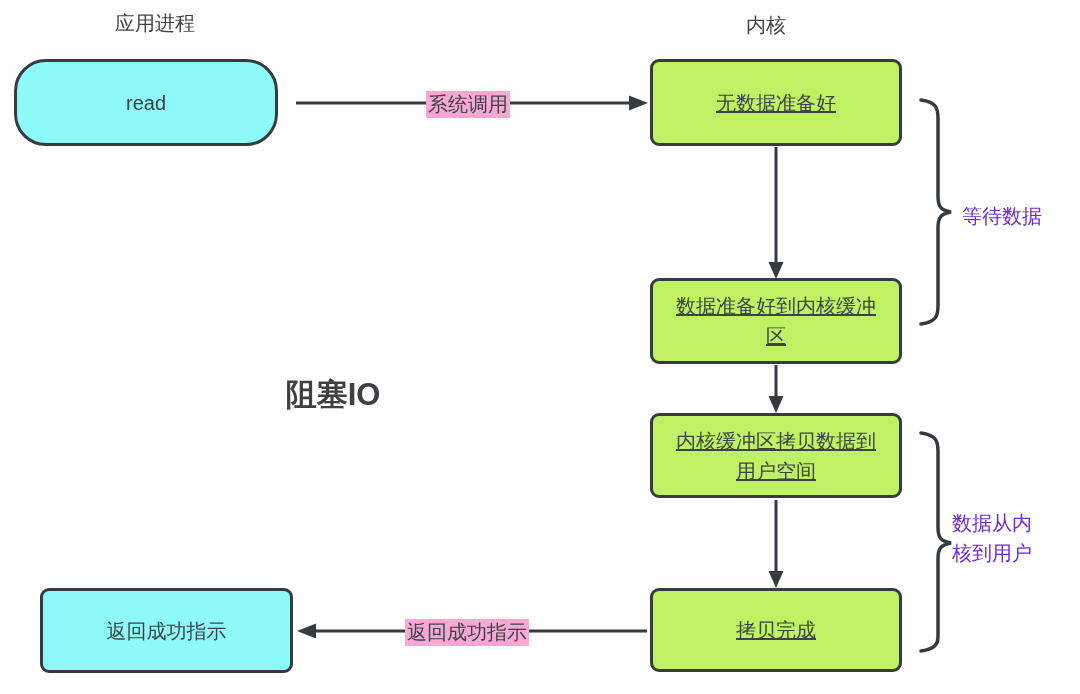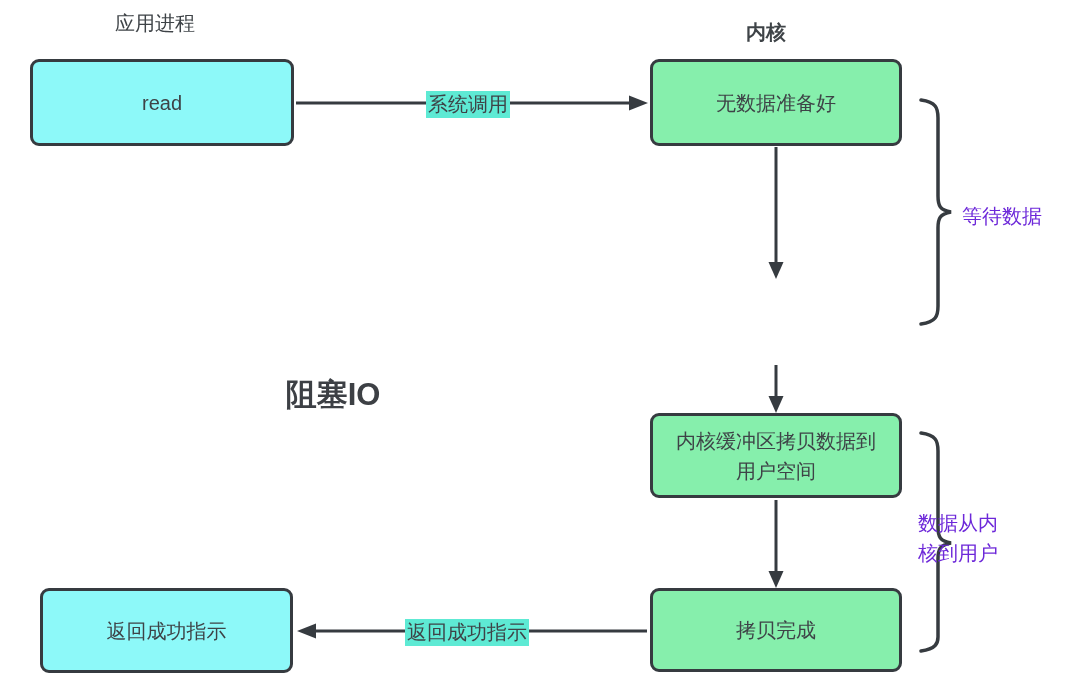--- a/index.html
+++ b/index.html
@@ -30,72 +30,72 @@
     align-items: center;
     justify-content: center;
     text-align: center;
     font-size: 20px;
     line-height: 30px;
     color: #3e4347;
     box-sizing: border-box;
     padding: 0 22px;
   }
   .cyan { background: #8df9f9; }
-  .green { background: #86efac; }
+  .green { background: #bef264; text-decoration: underline; }
 
-  .node-read         { left: 30px;  top: 59px;  width: 264px; height: 87px; }
+  .node-read         { left: 14px;  top: 59px;  width: 264px; height: 87px; border-radius: 32px; }
   .node-nodata       { left: 650px; top: 59px;  width: 252px; height: 87px; }
   .node-dataready    { left: 650px; top: 278px; width: 252px; height: 86px; }
   .node-copytouser   { left: 650px; top: 413px; width: 252px; height: 85px; }
   .node-copydone     { left: 650px; top: 588px; width: 252px; height: 84px; }
   .node-processdata  { left: 40px;  top: 588px; width: 253px; height: 85px; }
 
   .col-label {
     position: absolute;
     z-index: 3;
     font-size: 20px;
     color: #3e4347;
     white-space: nowrap;
   }
   .label-app    { left: 115px; top: 10px; }
-  .label-kernel { left: 746px; top: 12px; font-weight: 700; margin-top: 7px; }
+  .label-kernel { left: 746px; top: 12px; font-weight: 400; }
 
   .diagram-title {
     position: absolute;
     z-index: 3;
     left: 267px;
     top: 374px;
     width: 132px;
     text-align: center;
     font-size: 31px;
     font-weight: 700;
     color: #3d4045;
   }
 
   .edge-label {
     position: absolute;
     z-index: 3;
     font-size: 20px;
     color: #3e4347;
-    background: #5eead4;
+    background: #f9a8d4;
     padding: 0 2px;
     white-space: nowrap;
   }
   .label-syscall { left: 426px; top: 91px; }
   .label-return  { left: 405px; top: 619px; font-weight: 400; }
 
   .brace-label {
     position: absolute;
     z-index: 3;
     font-size: 20px;
     line-height: 30px;
     color: #6d28d9;
   }
   .label-wait { left: 962px; top: 201px; white-space: nowrap; }
-  .label-k2u  { left: 918px; top: 508px; width: 92px; }
+  .label-k2u  { left: 946px; top: 508px; width: 92px; text-align: center; }
 </style>
 </head>
 <body>
 
 <div class="canvas">
 
   <svg class="overlay" viewBox="0 0 1080 694" xmlns="http://www.w3.org/2000/svg">
 
     <g stroke="#363b40" stroke-width="3" fill="#363b40">
       <line x1="296" y1="103" x2="629" y2="103"></line>
@@ -125,20 +125,21 @@
     <path d="M 921 100 C 936 102 938 108 938 118 L 938 196 C 938 206 940 210 951 212 C 940 214 938 218 938 228 L 938 306 C 938 316 936 322 921 324" fill="none" stroke="#363b40" stroke-width="3.5" stroke-linecap="round"></path>
 
     <path d="M 921 433 C 936 435 938 441 938 451 L 938 527 C 938 537 940 541 951 543 C 940 545 938 549 938 559 L 938 637 C 938 643 936 649 921 651" fill="none" stroke="#363b40" stroke-width="3.5" stroke-linecap="round"></path>
   </svg>
 
   <div class="col-label label-app">应用进程</div>
   <div class="col-label label-kernel">内核</div>
 
   <div class="node cyan node-read">read</div>
   <div class="node green node-nodata">无数据准备好</div>
+  <div class="node green node-dataready">数据准备好到内核缓冲区</div>
   <div class="node green node-copydone">拷贝完成</div>
   <div class="node green node-copytouser">内核缓冲区拷贝数据到用户空间</div>
   <div class="node cyan node-processdata">返回成功指示</div>
 
   <div class="diagram-title">阻塞IO</div>
 
   <div class="edge-label label-syscall">系统调用</div>
   <div class="edge-label label-return">返回成功指示</div>
 
   <div class="brace-label label-wait">等待数据</div>

